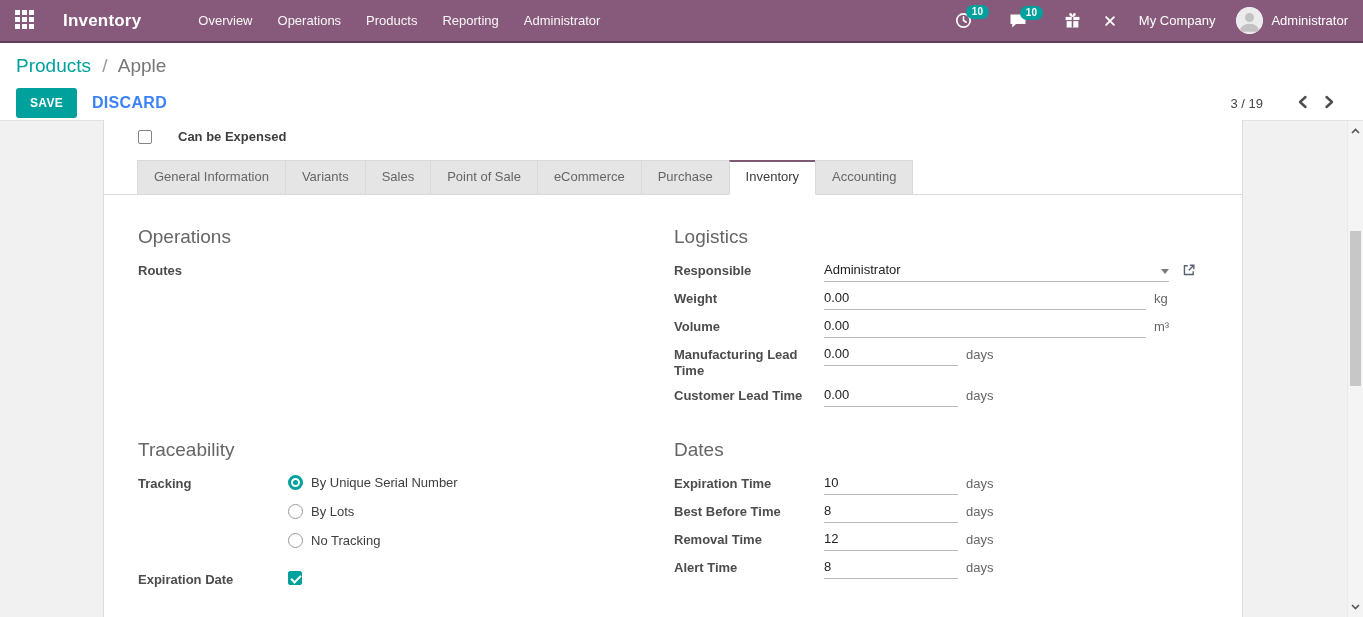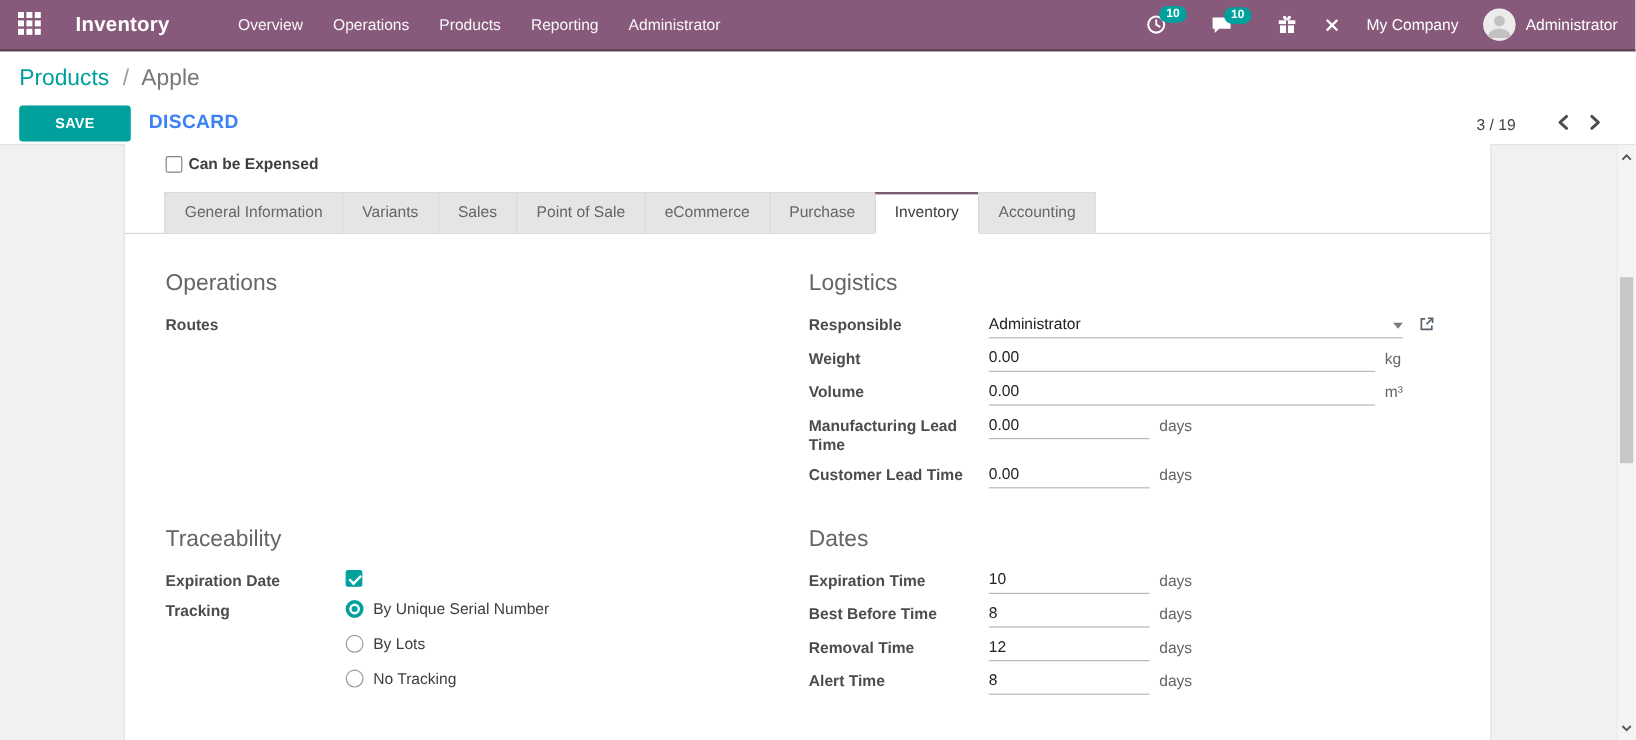--- a/index.html
+++ b/index.html
@@ -26,21 +26,21 @@
   .user-block { display:flex; align-items:center; gap:8px; cursor:pointer; }
 
   
   .control-panel { position:absolute; top:43px; left:0; right:0; height:77px; background:#fff; padding:12px 16px 0; }
   .breadcrumb { font-size:19px; color:#8a8a8a; }
   .breadcrumb .bc-link { color:#00A09D; cursor:pointer; }
   .breadcrumb .bc-sep { color:#9a9a9a; margin:0 6px; }
   .breadcrumb .bc-current { color:#777; }
   .cp-row2 { display:flex; align-items:center; margin-top:11px; }
   .btn-save { background:#00A09D; color:#fff; border:none; font-weight:bold; font-size:12px;
-    padding:8px 30px; border-radius:3px; cursor:pointer; letter-spacing:.3px;
+    padding:8px 14px; border-radius:3px; cursor:pointer; letter-spacing:.3px;
     font-family:"Liberation Sans",sans-serif; }
   .btn-discard { background:none; border:none; color:#3b82f6; font-weight:bold; font-size:16px;
     margin-left:15px; cursor:pointer; letter-spacing:.3px; font-family:"Liberation Sans",sans-serif; }
   .pager-zone { margin-left:auto; display:flex; align-items:center; padding-right:8px; }
   .pager-text { color:#444; margin-right:22px; }
   .pager-btn { background:none; border:none; cursor:pointer; padding:2px 4px; margin-left:8px; }
 
   
   .content { position:absolute; top:120px; left:0; right:0; bottom:0; background:#f1f1f1; border-top:1px solid #e3e3e3; }
   .sheet { position:absolute; top:-1px; left:103px; width:1140px; bottom:-10px; background:#fff;
@@ -48,21 +48,21 @@
 
   
   .scroll-rail { position:absolute; top:0; right:0; width:16px; bottom:0; background:#f4f4f4;
     border-left:1px solid #eaeaea; }
   .rail-arrow { position:absolute; left:0; right:0; height:16px; display:flex; align-items:center;
     justify-content:center; cursor:pointer; color:#555; }
   .rail-arrow.up { top:2px; } .rail-arrow.down { bottom:2px; }
   .rail-thumb { position:absolute; left:2px; right:2px; top:110px; height:155px; background:#c7c7c7; cursor:grab; }
 
   
-  .expensed-row { position:absolute; top:9px; left:34px; display:flex; align-items:center; gap:5px; }
+  .expensed-row { position:absolute; top:9px; left:34px; display:flex; align-items:center; gap:26px; }
   .expensed-row .flabel-inline { font-weight:bold; color:#3e3e3e; }
 
   
   .tabs { position:absolute; top:40px; left:0; right:0; height:35px; display:flex; align-items:flex-end;
     padding-left:33px; border-bottom:1px solid #d9d9d9; }
   .tab { padding:9px 16px 10px; background:#e5e5e5; border:1px solid #dadada; border-bottom:none;
     color:#666; cursor:pointer; margin-right:-1px; line-height:14px; }
   .tab.active { background:#fff; border:1px solid #d9d9d9; border-top:2px solid #7c5a74;
     border-bottom:1px solid #fff; margin-bottom:-1px; color:#3c3c3c; padding-top:8px; }
 
@@ -266,41 +266,41 @@
           <span class="flabel">Customer Lead Time</span>
           <div class="o-underline uw-134">
             <span class="fvalue">0.00</span>
           </div>
           <span class="unit">days</span>
         </div>
       </div>
 
       <div class="sec sec-traceability">
         <div class="sec-h">Traceability</div>
-        <div class="frow exp-date-row">
-          <span class="flabel">Expiration Date</span>
-          <span class="cb checked"></span>
-        </div>
         <div class="frow">
           <span class="flabel">Tracking</span>
           <div>
             <div class="choice-row radio-pitch">
               <span class="radio selected"></span>
               <span>By Unique Serial Number</span>
             </div>
             <div class="choice-row radio-pitch">
               <span class="radio"></span>
               <span>By Lots</span>
             </div>
             <div class="choice-row radio-pitch">
               <span class="radio"></span>
               <span>No Tracking</span>
             </div>
           </div>
         </div>
+        <div class="frow exp-date-row">
+          <span class="flabel">Expiration Date</span>
+          <span class="cb checked"></span>
+        </div>
       </div>
 
       <div class="sec sec-dates">
         <div class="sec-h">Dates</div>
 
         <div class="frow">
           <span class="flabel">Expiration Time</span>
           <div class="o-underline uw-134">
             <span class="fvalue">10</span>
           </div>

